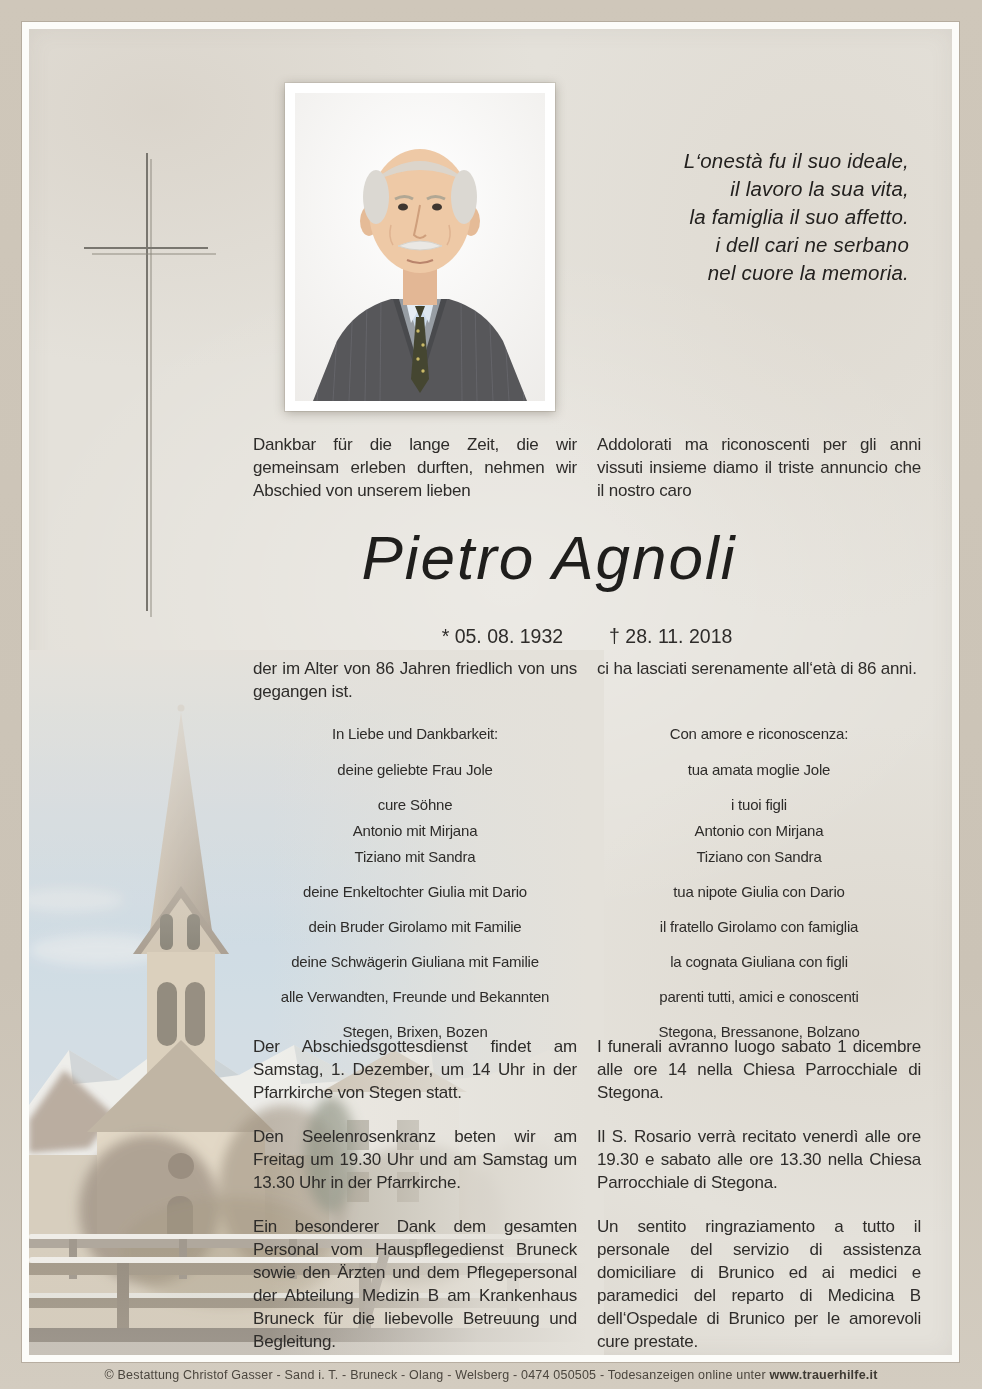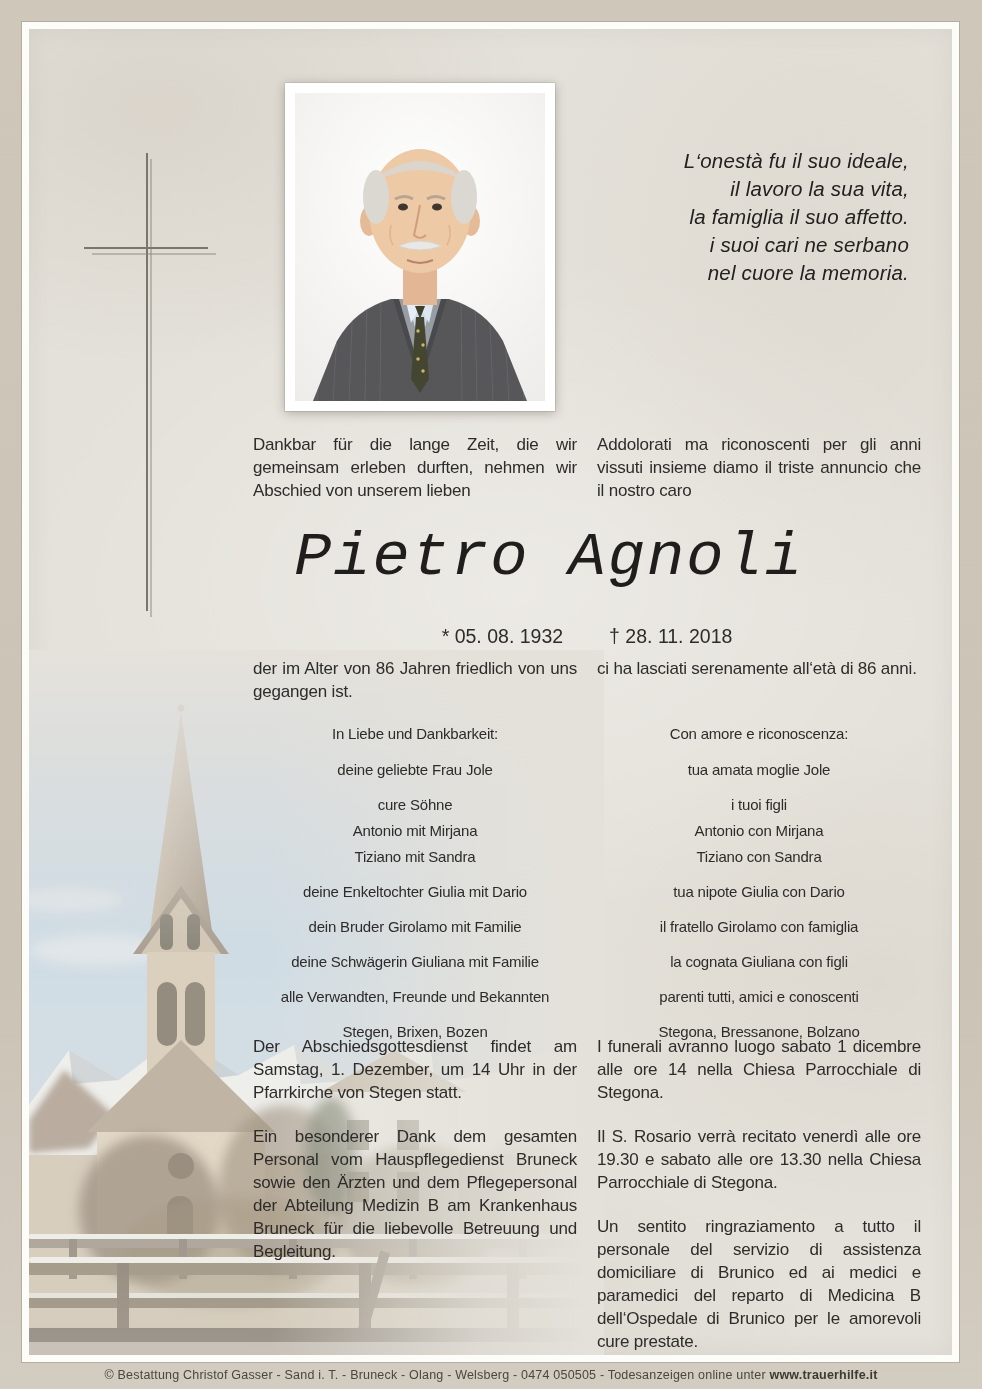--- a/index.html
+++ b/index.html
@@ -54,21 +54,21 @@
   
   .row{position:absolute;left:224px;width:668px;display:grid;grid-template-columns:324px 324px;column-gap:20px;}
   .para,.jtext{font-size:17px;line-height:23px;text-align:justify;letter-spacing:-.2px;}
   .events .para{margin-bottom:21px;}
   .intro-row{top:404px;}
   .age-row{top:628px;}
   .mourners-row{top:692px;}
   .events-row{top:1006px;}
   
   .name{position:absolute;left:170px;top:494px;width:700px;text-align:center;
-    font-family:Liberation Mono, monospace;font-style:italic;font-weight:400;
+    font-family:Liberation Sans, sans-serif;font-style:italic;font-weight:400;
     font-size:62px;line-height:70px;color:#1f1e1c;letter-spacing:2px;}
   .dates{position:absolute;left:224px;top:596px;width:668px;display:flex;justify-content:center;gap:46px;
     font-size:19.5px;color:#28262
 4;}
   .dates span{white-space:nowrap;text-align:right;}
   
   .mcol{text-align:center;font-size:15px;line-height:26px;letter-spacing:-.2px;}
   .mcol .heading{margin-bottom:10px;}
   .mcol .group{margin-bottom:9px;}
   .mcol .places{margin-top:5px;}
@@ -242,21 +242,21 @@
         <div class="poem-line">
           <div class="ln">L‘onestà fu il suo ideale,</div>
         </div>
         <div class="poem-line">
           <div class="ln">il lavoro la sua vita,</div>
         </div>
         <div class="poem-line">
           <div class="ln">la famiglia il suo affetto.</div>
         </div>
         <div class="poem-line">
-          <div class="ln">i suoi cari ne serbano</div>
+          <div class="ln">i dell cari ne serbano</div>
         </div>
         <div class="poem-line">
           <div class="ln">nel cuore la memoria.</div>
         </div>
       </div>
 
     <div class="row intro-row">
       <div class="jtext">Dankbar für die lange Zeit, die wir gemeinsam erleben durften, nehmen wir Abschied von unserem lieben</div>
       <div class="jtext">Addolorati ma riconoscenti per gli anni vissuti insieme diamo il triste annuncio che il nostro caro</div>
     </div>
@@ -326,20 +326,23 @@
         <div class="places">Stegona, Bressanone, Bolzano</div>
       </div>
     </div>
 
     <div class="row events-row">
       <div class="events">
           <div class="para jtext">
             <div class="ln">Der Abschiedsgottesdienst findet am Samstag, 1. Dezember, um 14 Uhr in der Pfarrkirche von Stegen statt.</div>
           </div>
           <div class="para jtext">
+            <div class="ln">Den Seelenrosenkranz beten wir am Freitag um 19.30 Uhr und am Samstag um 13.30 Uhr in der Pfarrkirche.</div>
+          </div>
+          <div class="para jtext">
             <div class="ln">Ein besonderer Dank dem gesamten Personal vom Hauspflegedienst Bruneck sowie den Ärzten und dem Pflegepersonal der Abteilung Medizin B am Krankenhaus Bruneck für die liebevolle Betreuung und Begleitung.</div>
           </div>
         </div>
       <div class="events">
           <div class="para jtext">
             <div class="ln">I funerali avranno luogo sabato 1 dicembre alle ore 14 nella Chiesa Parrocchiale di Stegona.</div>
           </div>
           <div class="para jtext">
             <div class="ln">Il S. Rosario verrà recitato venerdì alle ore 19.30 e sabato alle ore 13.30 nella Chiesa Parrocchiale di Stegona.</div>
           </div>

